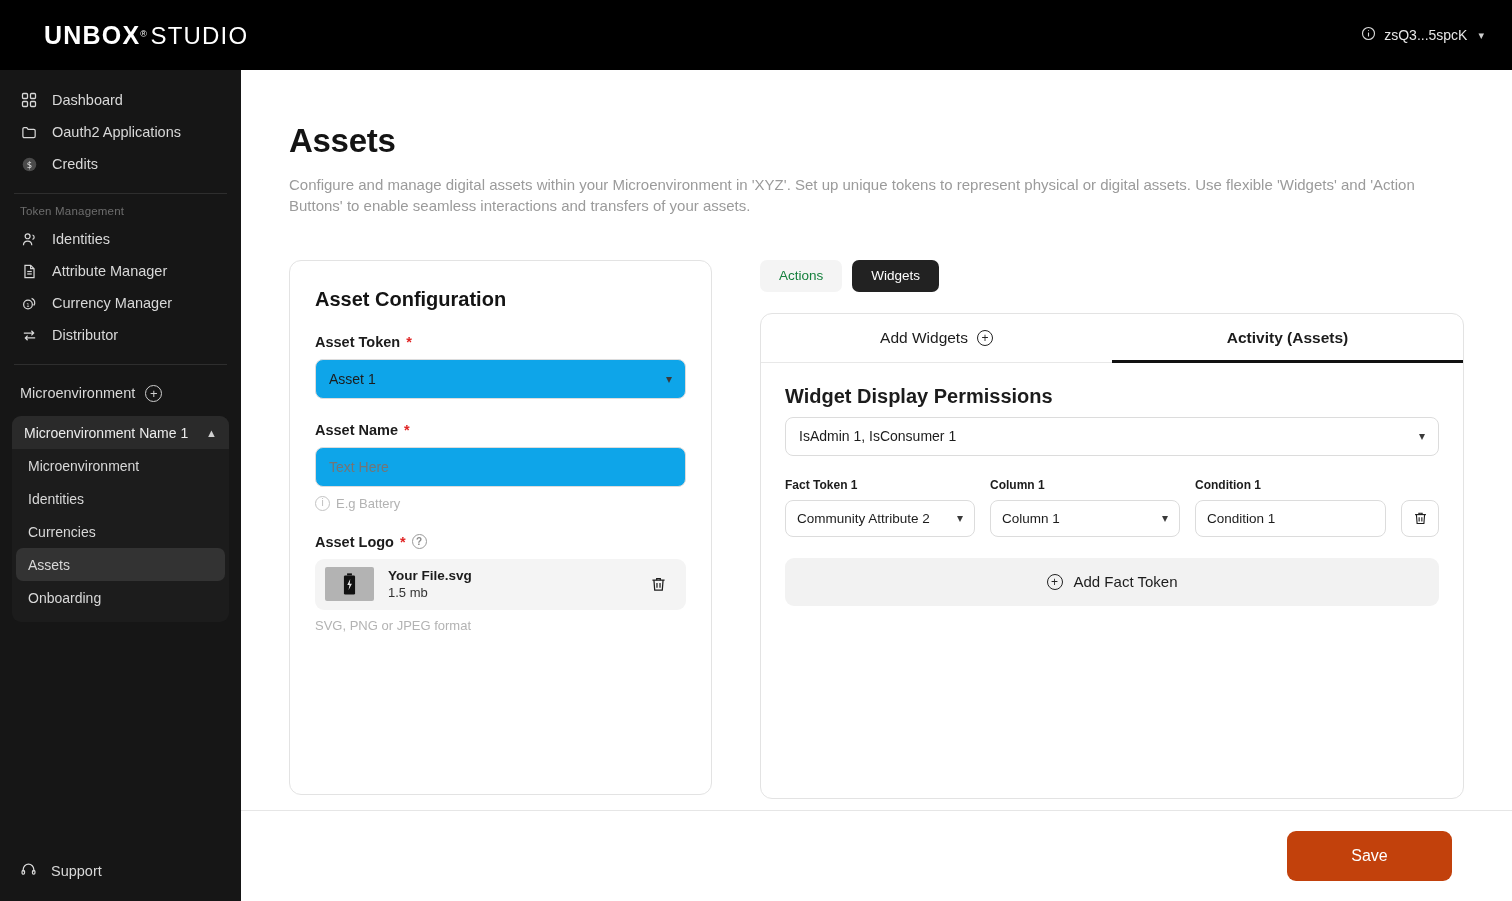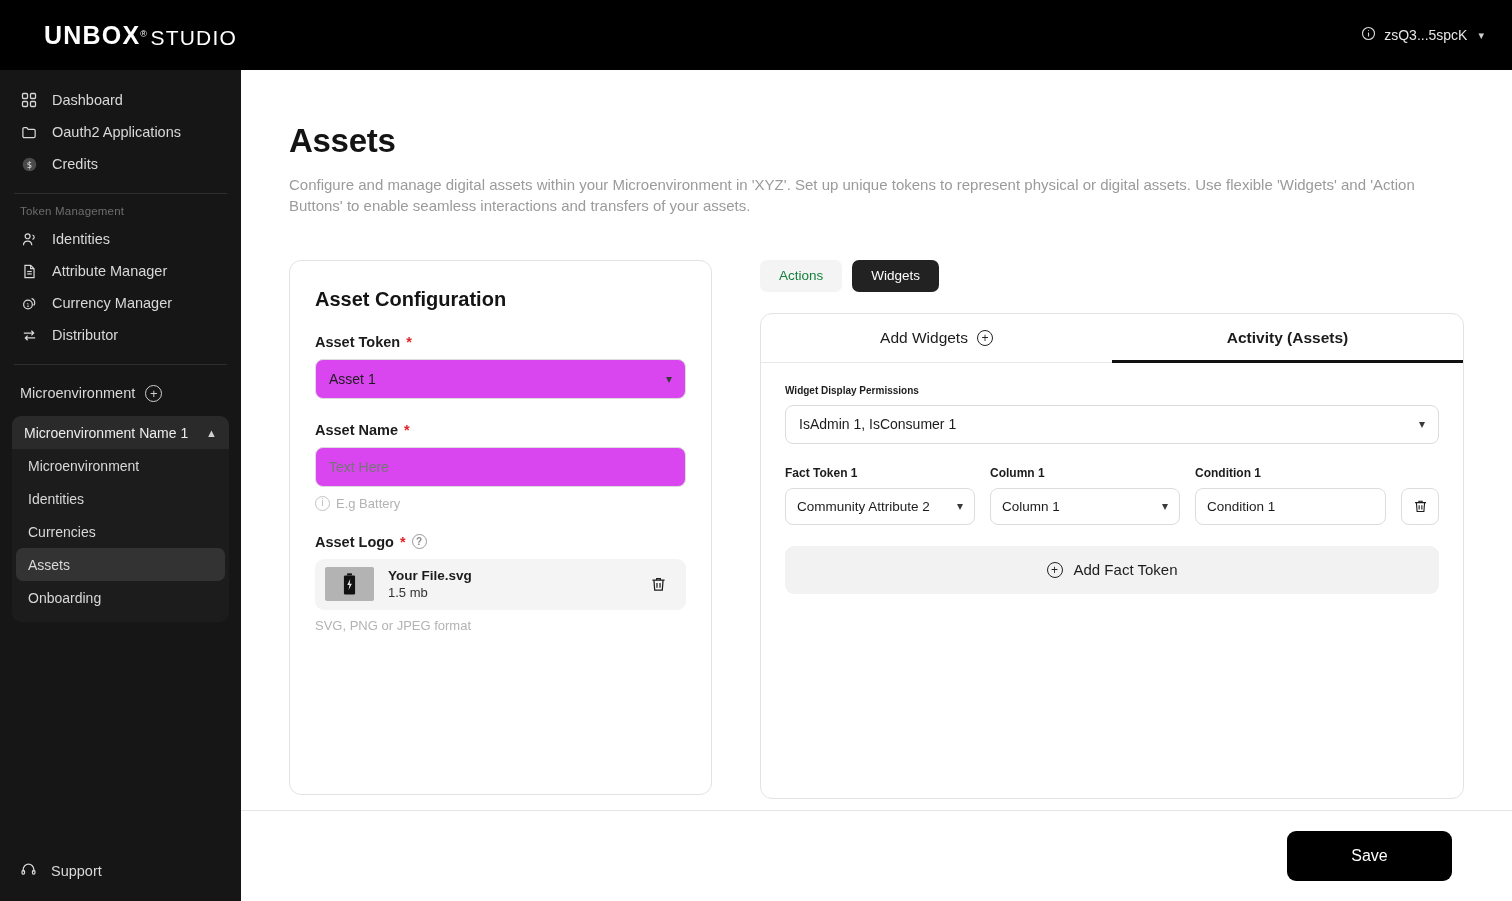--- a/index.html
+++ b/index.html
@@ -16,21 +16,21 @@
     height: 70px; background: #000000; flex: 0 0 70px;
     display: flex; align-items: center; justify-content: space-between;
     padding: 0 28px 0 44px;
   }
   .logo { display: flex; align-items: flex-end; color: #fff; letter-spacing: .5px; }
   .logo .unbox {
     font-size: 25px; font-weight: 700; letter-spacing: 1.2px; line-height: 1;
   }
   .logo .reg { font-size: 9px; vertical-align: super; position: relative; top: -9px; left: 0px; }
   .logo .studio {
-    font-size: 21px; font-weight: 300; letter-spacing: 1.2px; line-height: 1; margin-left: 3px;
+    font-size: 24px; font-weight: 300; letter-spacing: 1.2px; line-height: 1; margin-left: 3px;
   }
   .userchip {
     display: flex; align-items: center; gap: 8px; color: #e6e6e6; font-size: 14px; cursor: pointer;
   }
   .userchip .chev { font-size: 11px; color: #cfcfcf; margin-left: 3px; }
 
   
   .body { flex: 1 1 auto; display: flex; min-height: 0; }
 
   
@@ -102,21 +102,21 @@
   .field-label { font-size: 14.5px; color: #1c1c1c; font-weight: 600; display: flex; align-items: center; gap: 6px; }
   .req { color: #e02424; font-weight: 700; }
   .help-circle {
     width: 15px; height: 15px; border: 1.3px solid #9a9a9a; border-radius: 50%;
     font-size: 10px; color: #8a8a8a; display: inline-flex; align-items: center; justify-content: center;
     line-height: 1;
   }
   .select, .textinput {
     margin-top: 9px; height: 40px; border: 1px solid #dcdcdc; border-radius: 8px;
     display: flex; align-items: center; padding: 0 13px; font-size: 14px; color: #1c1c1c;
-    background: #d946ef; width: 100%; cursor: pointer;
+    background: #0ea5e9; width: 100%; cursor: pointer;
   }
   .select .val { flex: 1 1 auto; }
   .chev-sm { color: #3a3a3a; font-size: 12px; }
   .hint {
     display: flex; align-items: center; gap: 6px; margin-top: 9px;
     font-size: 13px; color: #b3b3b3;
   }
   .hint .help-circle { border-color: #c3c3c3; color: #bbb; }
 
   .filerow {
@@ -151,21 +151,21 @@
     font-size: 15.5px; color: #1c1c1c; cursor: pointer; position: relative; background: none; border: none;
     font-family: inherit;
   }
   .tab.active { font-weight: 700; }
   .tab.active::after {
     content: ""; position: absolute; left: 0; right: 0; bottom: -1px; height: 3px; background: #111;
   }
   .plus-circle.sm { width: 16px; height: 16px; font-size: 12px; border-color: #222; color: #222; }
 
   .tabbody { padding: 22px 24px; flex: 1 1 auto; }
-  .wdp-label { font-size: 10px; color: #1c1c1c; font-weight: 600; }
+  .wdp-label { font-size: 20px; color: #1c1c1c; font-weight: 600; }
   .wdp-select {
     margin-top: 9px; height: 39px; border: 1px solid #dcdcdc; border-radius: 8px;
     display: flex; align-items: center; padding: 0 13px; font-size: 14px; color: #1c1c1c; cursor: pointer;
   }
   .wdp-select .val { flex: 1 1 auto; }
 
   .factrow { display: flex; gap: 15px; margin-top: 22px; align-items: flex-end; }
   .fact-col { display: flex; flex-direction: column; }
   .fact-col.c1 { width: 190px; flex: 0 0 190px; }
   .fact-col.c2 { width: 190px; flex: 0 0 190px; }
@@ -186,21 +186,21 @@
     display: flex; align-items: center; justify-content: center; gap: 11px;
     font-size: 15px; color: #1c1c1c; cursor: pointer; border: none; width: 100%; font-family: inherit;
   }
 
   
   .footer {
     flex: 0 0 auto; border-top: 1px solid #e6e6e6; height: 91px;
     display: flex; align-items: center; justify-content: flex-end; padding-right: 60px;
   }
   .save-btn {
-    width: 165px; height: 50px; background: #000000; color: #fff; border-radius: 9px;
+    width: 165px; height: 50px; background: #c2410c; color: #fff; border-radius: 9px;
     font-size: 16px; border: none; cursor: pointer; font-family: inherit;
   }
 </style>
 </head>
 <body>
 
 <div class="app">
 
   <div class="topbar">
     <div class="logo">

